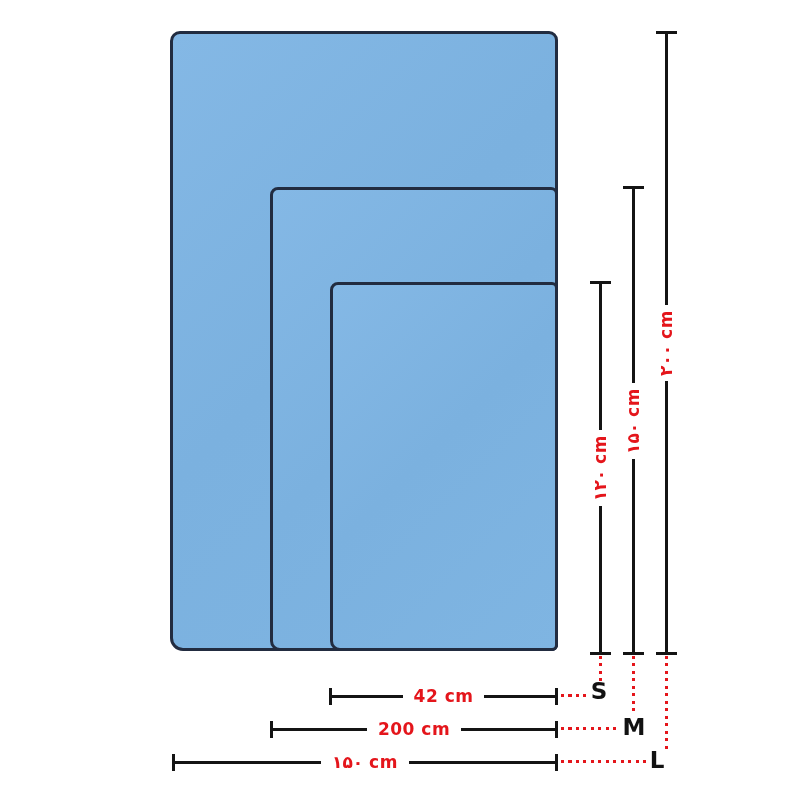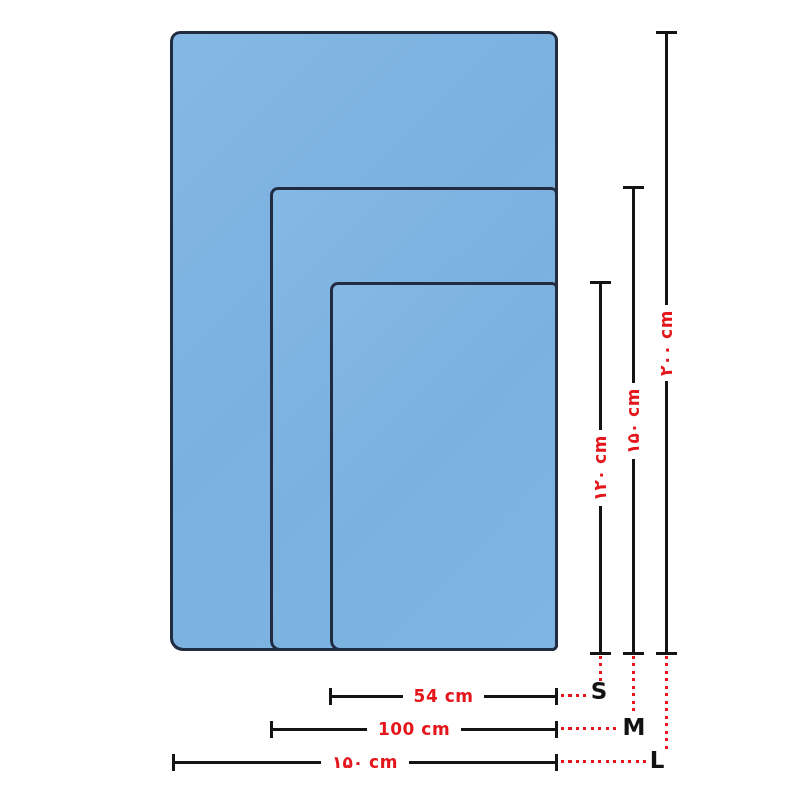--- a/index.html
+++ b/index.html
@@ -150,29 +150,29 @@
     <div class="vlabelbox">
       <span class="dimlabel vlabel">۲۰۰ cm</span>
     </div>
     <div class="vseg"></div>
     <div class="vcap"></div>
   </div>
 
   <div class="hdim hdim-s">
     <div class="hcap"></div>
     <div class="hseg"></div>
-    <span class="dimlabel hlabel">54 cm</span>
+    <span class="dimlabel hlabel">42 cm</span>
     <div class="hseg"></div>
     <div class="hcap"></div>
   </div>
 
   <div class="hdim hdim-m">
     <div class="hcap"></div>
     <div class="hseg"></div>
-    <span class="dimlabel hlabel">100 cm</span>
+    <span class="dimlabel hlabel">200 cm</span>
     <div class="hseg"></div>
     <div class="hcap"></div>
   </div>
 
   <div class="hdim hdim-l">
     <div class="hcap"></div>
     <div class="hseg"></div>
     <span class="dimlabel hlabel">۱۵۰ cm</span>
     <div class="hseg"></div>
     <div class="hcap"></div>

